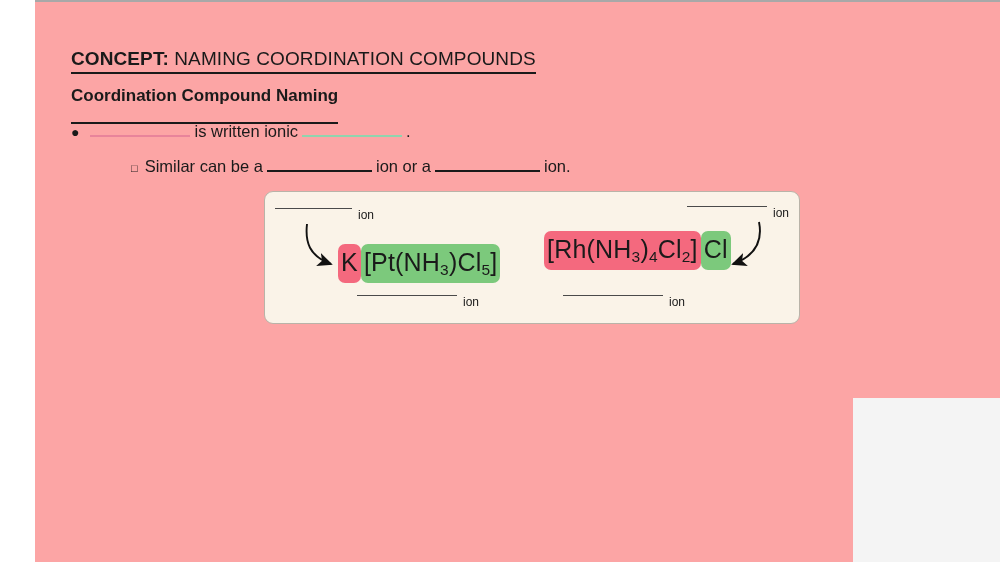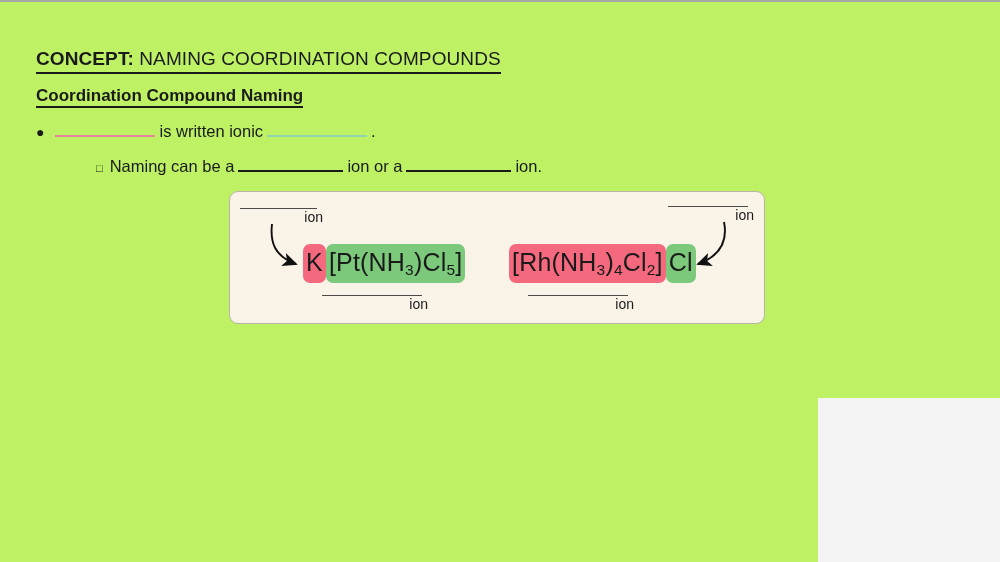--- a/index.html
+++ b/index.html
@@ -11,21 +11,22 @@
     font-family: "Liberation Sans", sans-serif;
     width: 1000px;
     height: 562px;
     position: relative;
     overflow: hidden;
     color: #1a1a1a;
   }
   #slide {
     position: absolute;
     inset: 0;
-    background: #bef264;
+    background: #fca5a5;
+    margin-left: 35px;
   }
   #top-rule {
     position: absolute;
     top: 0; left: 0;
     width: 1000px;
     height: 2px;
     background: #a8a8a8;
   }
 
   
@@ -43,21 +44,21 @@
   .concept-heading .kw { font-weight: bold; }
 
   .sub-heading {
     position: absolute;
     top: 86px;
     left: 36px;
     font-size: 17px;
     font-weight: bold;
     white-space: nowrap;
     border-bottom: 2px solid #1a1a1a;
-    padding-bottom: 0;
+    padding-bottom: 16px;
     line-height: 1.15;
   }
 
   
   .bullet-line {
     position: absolute;
     top: 122px;
     left: 36px;
     font-size: 16.5px;
     white-space: nowrap;
@@ -102,26 +103,25 @@
     top: 191px;
     width: 536px;
     height: 133px;
     background: #faf3e8;
     border: 1.5px solid #b9b3a8;
     border-radius: 9px;
     box-sizing: border-box;
   }
   .dia-label {
     position: absolute;
-    font-size: 14px;
+    font-size: 12px;
     color: #1a1a1a;
     white-space: nowrap;
     display: flex;
-    align-items: flex-end;
-    flex-direction: column;
+    align-items: flex-start;
   }
   .dia-blank {
     display: inline-block;
     border-bottom: 1.6px solid #4a4a4a;
     margin-right: 6px;
   }
   .lbl-tl { left: 10px;  top: 16px; }
   .lbl-tl .dia-blank { width: 77px; }
   .lbl-tr { right: 10px; top: 14px; }
   .lbl-tr .dia-blank { width: 80px; }
@@ -134,21 +134,21 @@
   .formula {
     position: absolute;
     font-size: 25px;
     letter-spacing: 0.2px;
     white-space: nowrap;
     line-height: 1;
     display: flex;
     align-items: center;
   }
   .formula-1 { left: 73px; top: 52px; }
-  .formula-2 { left: 279px; top: 52px; }
+  .formula-2 { left: 279px; top: 39px; }
   .hl {
     display: inline-block;
     padding: 6px 3px 8px 3px;
     border-radius: 7px;
   }
   .hl-red   { background: #f4697e; }
   .hl-green { background: #7cc97c; }
   .formula sub {
     font-size: 0.62em;
     vertical-align: baseline;
@@ -195,21 +195,21 @@
   <div class="bullet-line">
     <span class="bullet-dot">●</span>
     <span class="blank red w100"></span>
     <span>is written ionic</span>
     <span class="blank green w100"></span>
     <span>.</span>
   </div>
 
   <div class="sub-bullet-line">
     <span class="sub-bullet-marker">□</span>
-    <span>Naming can be a</span>
+    <span>Similar can be a</span>
     <span class="blank w105"></span>
     <span>ion or a</span>
     <span class="blank w105"></span>
     <span>ion.</span>
   </div>
 
   <div id="diagram">
 
     <div class="dia-label lbl-tl">
       <span class="dia-blank"></span>

